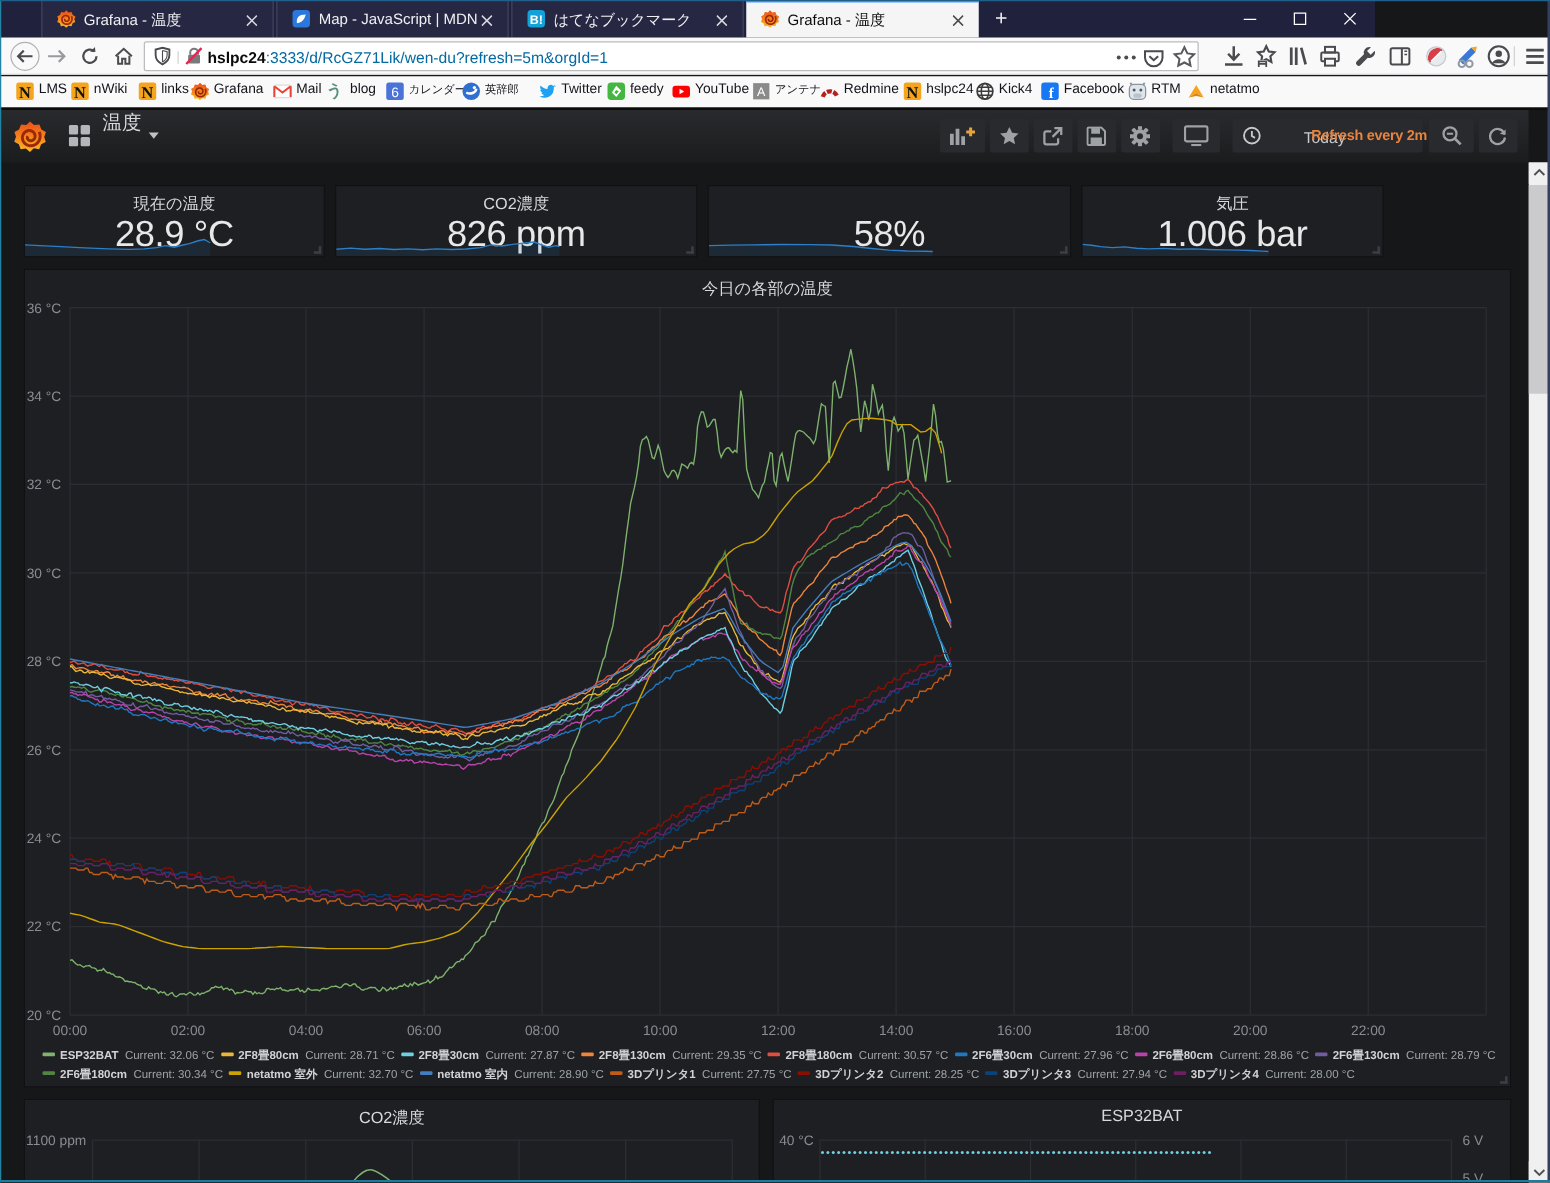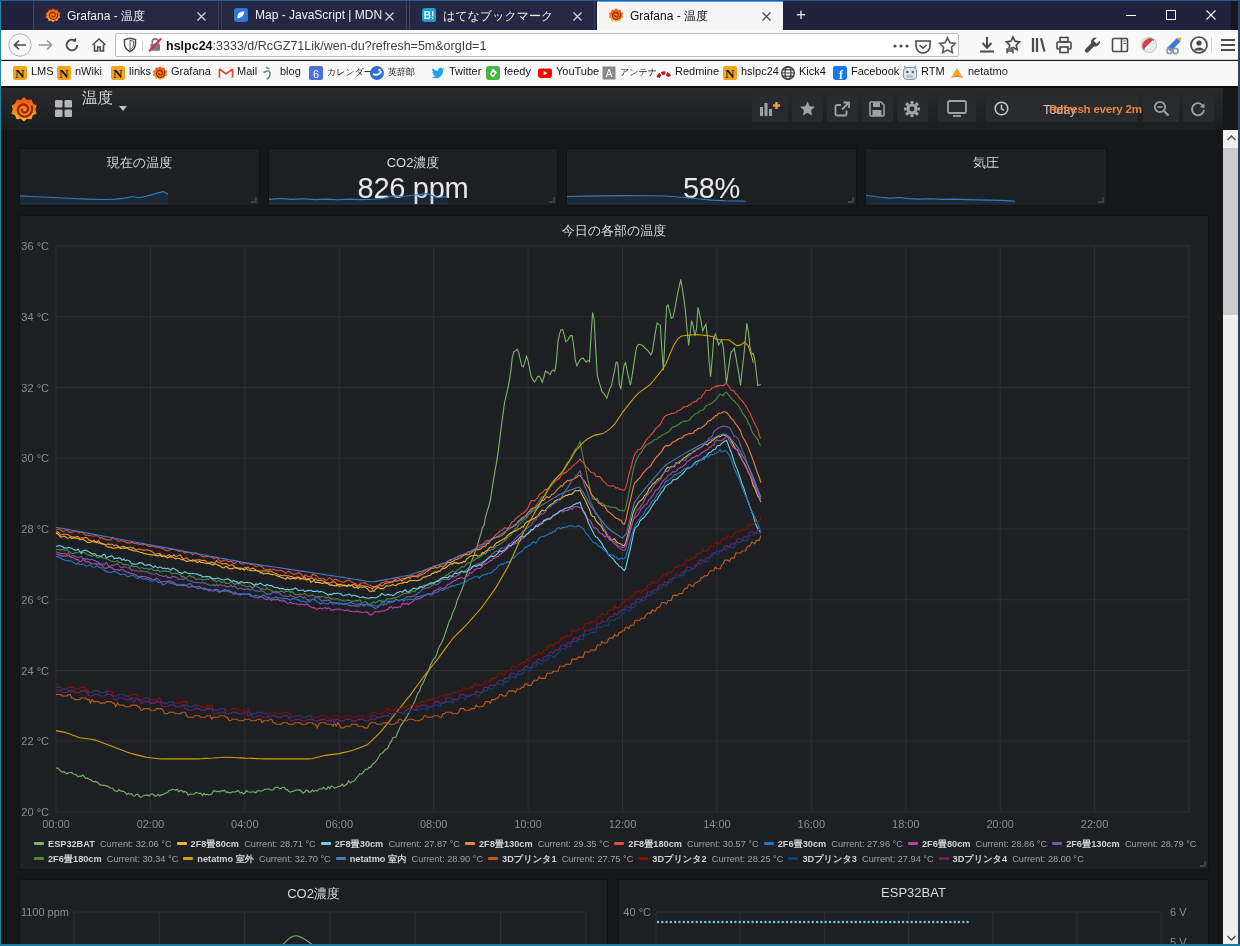--- a/index.html
+++ b/index.html
@@ -1,31 +1,31 @@
 <!DOCTYPE html>
 <html><head><meta charset="utf-8"><title>Grafana - 温度</title><style>
 *{margin:0;padding:0;box-sizing:border-box}
 html,body{width:1240px;height:946px;overflow:hidden}
 body{font-family:"Liberation Sans",sans-serif;background:#161719;position:relative}
 .abs{position:absolute}
 
-#tabbar{position:absolute;left:0;top:0;width:1231px;height:30px;background:#20213c}
+#tabbar{position:absolute;left:0;top:0;width:1100px;height:30px;background:#20213c}
 .tab{position:absolute;top:0;height:30px;width:186px;background:#262742;border-left:1px solid #41425c;border-right:1px solid #41425c;color:#f0f0f4;font-size:12px}
 .tab .ttl{position:absolute;left:33px;top:8px;width:130px;white-space:nowrap;overflow:hidden}
 .tab .tx{position:absolute;right:12px;top:10px;color:#d7d7df}
 .tab.active{background:#f5f5f6;color:#0c0c0d;border:none}
 .tab.active:before{content:"";position:absolute;left:0;top:0;width:100%;height:2px;background:#45a1ff}
 .tab.active .tx{color:#4a4a4f}
 .fav{position:absolute;left:11px;top:7px;width:16px;height:16px}
 #wbtns{position:absolute;right:0;top:0;height:30px}
 .wb{position:absolute;top:0;width:40px;height:30px;color:#fff;text-align:center}
 #toolbar{position:absolute;left:0;top:30px;width:1240px;height:30px;background:#f9f9fa;border-bottom:1px solid #d4d4d5}
 #urlbox{position:absolute;left:115px;top:3px;width:844px;height:24px;background:#fff;border:1px solid #bcbcbe;border-radius:2px}
 #urltext{position:absolute;left:50px;top:5px;font-size:12.5px;color:#0c0c0d;white-space:nowrap}
-#urltext .gray{color:#404040}
+#urltext .gray{color:#0369a1}
 #bookbar{position:absolute;left:0;top:61px;width:1240px;height:25px;background:#f9f9fa}
 .bm{position:absolute;top:4px;height:16px;font-size:11px;color:#15141a;white-space:nowrap}
 .cj{font-size:9px}
 .bm .bi{display:inline-block;width:16px;height:16px;vertical-align:top;margin-right:3px;position:relative;top:0}
 #sepline{position:absolute;left:0;top:86px;width:1240px;height:2px;background:#0c0c0d}
 
 #graf{position:absolute;left:0;top:88px;width:1223px;height:858px;background:#161719;overflow:hidden}
 #navbar{position:absolute;left:0;top:0;width:1223px;height:42px;background:linear-gradient(#292a2d,#1b1c1e)}
 .nbtn{position:absolute;top:7px;height:27px;background:#282a2e;border-radius:2px}
 .panel{position:absolute;background:#1d1f23;border:1px solid #101114}
@@ -357,20 +357,21 @@
           <path d="M11 11 L15.5 15.5" stroke="#9fa2a5" stroke-width="2.2"></path>
         </svg></span>
 <span class="nbtn" style="left:1183px;width:31px"></span>
       <span class="abs" style="left:1190px;top:13px"><svg width="16" height="16">
           <path d="M13.8 6.5 a6 6 0 1 0 .2 2.5" fill="none" stroke="#9fa2a5" stroke-width="1.8"></path>
           <path d="M14.6 2.5 L14.2 7 L9.8 6 Z" fill="#9fa2a5"></path>
         </svg></span>
 </div>
     <div class="panel" style="left:19px;top:60px;width:241px;height:58px">
       <div class="ptitle">現在の温度</div>
+      <div class="bigval">28.9 °C</div>
       <svg width="239" height="15" style="position:absolute;left:0;bottom:0">
         <polygon points="0,15 0.0,5.9 12.0,6.5 28.7,7.3 47.8,8.3 66.9,9.1 83.6,9.5 95.6,9.1 105.2,8.1 112.3,6.5 119.5,7.8 125.5,6.2 131.5,4.9 138.6,2.6 143.4,1.6 147.0,3.6 148.2,4.2 148.2,15" fill="rgba(31,115,185,0.13)"></polygon>
         <polyline points="0.0,5.9 12.0,6.5 28.7,7.3 47.8,8.3 66.9,9.1 83.6,9.5 95.6,9.1 105.2,8.1 112.3,6.5 119.5,7.8 125.5,6.2 131.5,4.9 138.6,2.6 143.4,1.6 147.0,3.6 148.2,4.2" fill="none" stroke="#2d7ec6" stroke-width="1.1"></polyline>
       </svg>
       <div class="rsz"></div>
     </div>
     <div class="panel" style="left:268px;top:60px;width:290px;height:58px">
       <div class="ptitle">CO2濃度</div>
       <div class="bigval">826 ppm</div>
       <svg width="288" height="15" style="position:absolute;left:0;bottom:0">
@@ -382,20 +383,21 @@
     <div class="panel" style="left:566px;top:60px;width:291px;height:58px">
       <div class="bigval">58%</div>
       <svg width="289" height="15" style="position:absolute;left:0;bottom:0">
         <polygon points="0,15 0.0,6.5 17.3,6.1 34.7,5.9 57.8,5.6 80.9,5.7 98.3,6.0 115.6,7.2 130.1,8.8 144.5,10.1 159.0,10.8 173.4,11.0 179.2,11.2 179.2,15" fill="rgba(31,115,185,0.13)"></polygon>
         <polyline points="0.0,6.5 17.3,6.1 34.7,5.9 57.8,5.6 80.9,5.7 98.3,6.0 115.6,7.2 130.1,8.8 144.5,10.1 159.0,10.8 173.4,11.0 179.2,11.2" fill="none" stroke="#2d7ec6" stroke-width="1.1"></polyline>
       </svg>
       <div class="rsz"></div>
     </div>
     <div class="panel" style="left:865px;top:60px;width:242px;height:58px">
       <div class="ptitle">気圧</div>
+      <div class="bigval">1.006 bar</div>
       <svg width="240" height="15" style="position:absolute;left:0;bottom:0">
         <polygon points="0,15 0.0,5.5 7.2,6.2 14.4,7.3 24.0,8.1 33.6,7.5 43.2,8.6 52.8,9.1 64.8,8.7 76.8,9.4 88.8,9.1 100.8,9.6 112.8,9.9 124.8,10.1 134.4,10.4 144.0,10.9 148.8,11.2 148.8,15" fill="rgba(31,115,185,0.13)"></polygon>
         <polyline points="0.0,5.5 7.2,6.2 14.4,7.3 24.0,8.1 33.6,7.5 43.2,8.6 52.8,9.1 64.8,8.7 76.8,9.4 88.8,9.1 100.8,9.6 112.8,9.9 124.8,10.1 134.4,10.4 144.0,10.9 148.8,11.2" fill="none" stroke="#2d7ec6" stroke-width="1.1"></polyline>
       </svg>
       <div class="rsz"></div>
     </div>
     <div class="panel" style="left:19px;top:127px;width:1190px;height:655px">
       <div class="ptitle" style="top:6px">今日の各部の温度</div>
       <svg width="1188" height="620" style="position:absolute;left:0;top:0">
         <line x1="36.0" y1="30" x2="36.0" y2="596" stroke="#2c2e33" stroke-width="1"></line>

